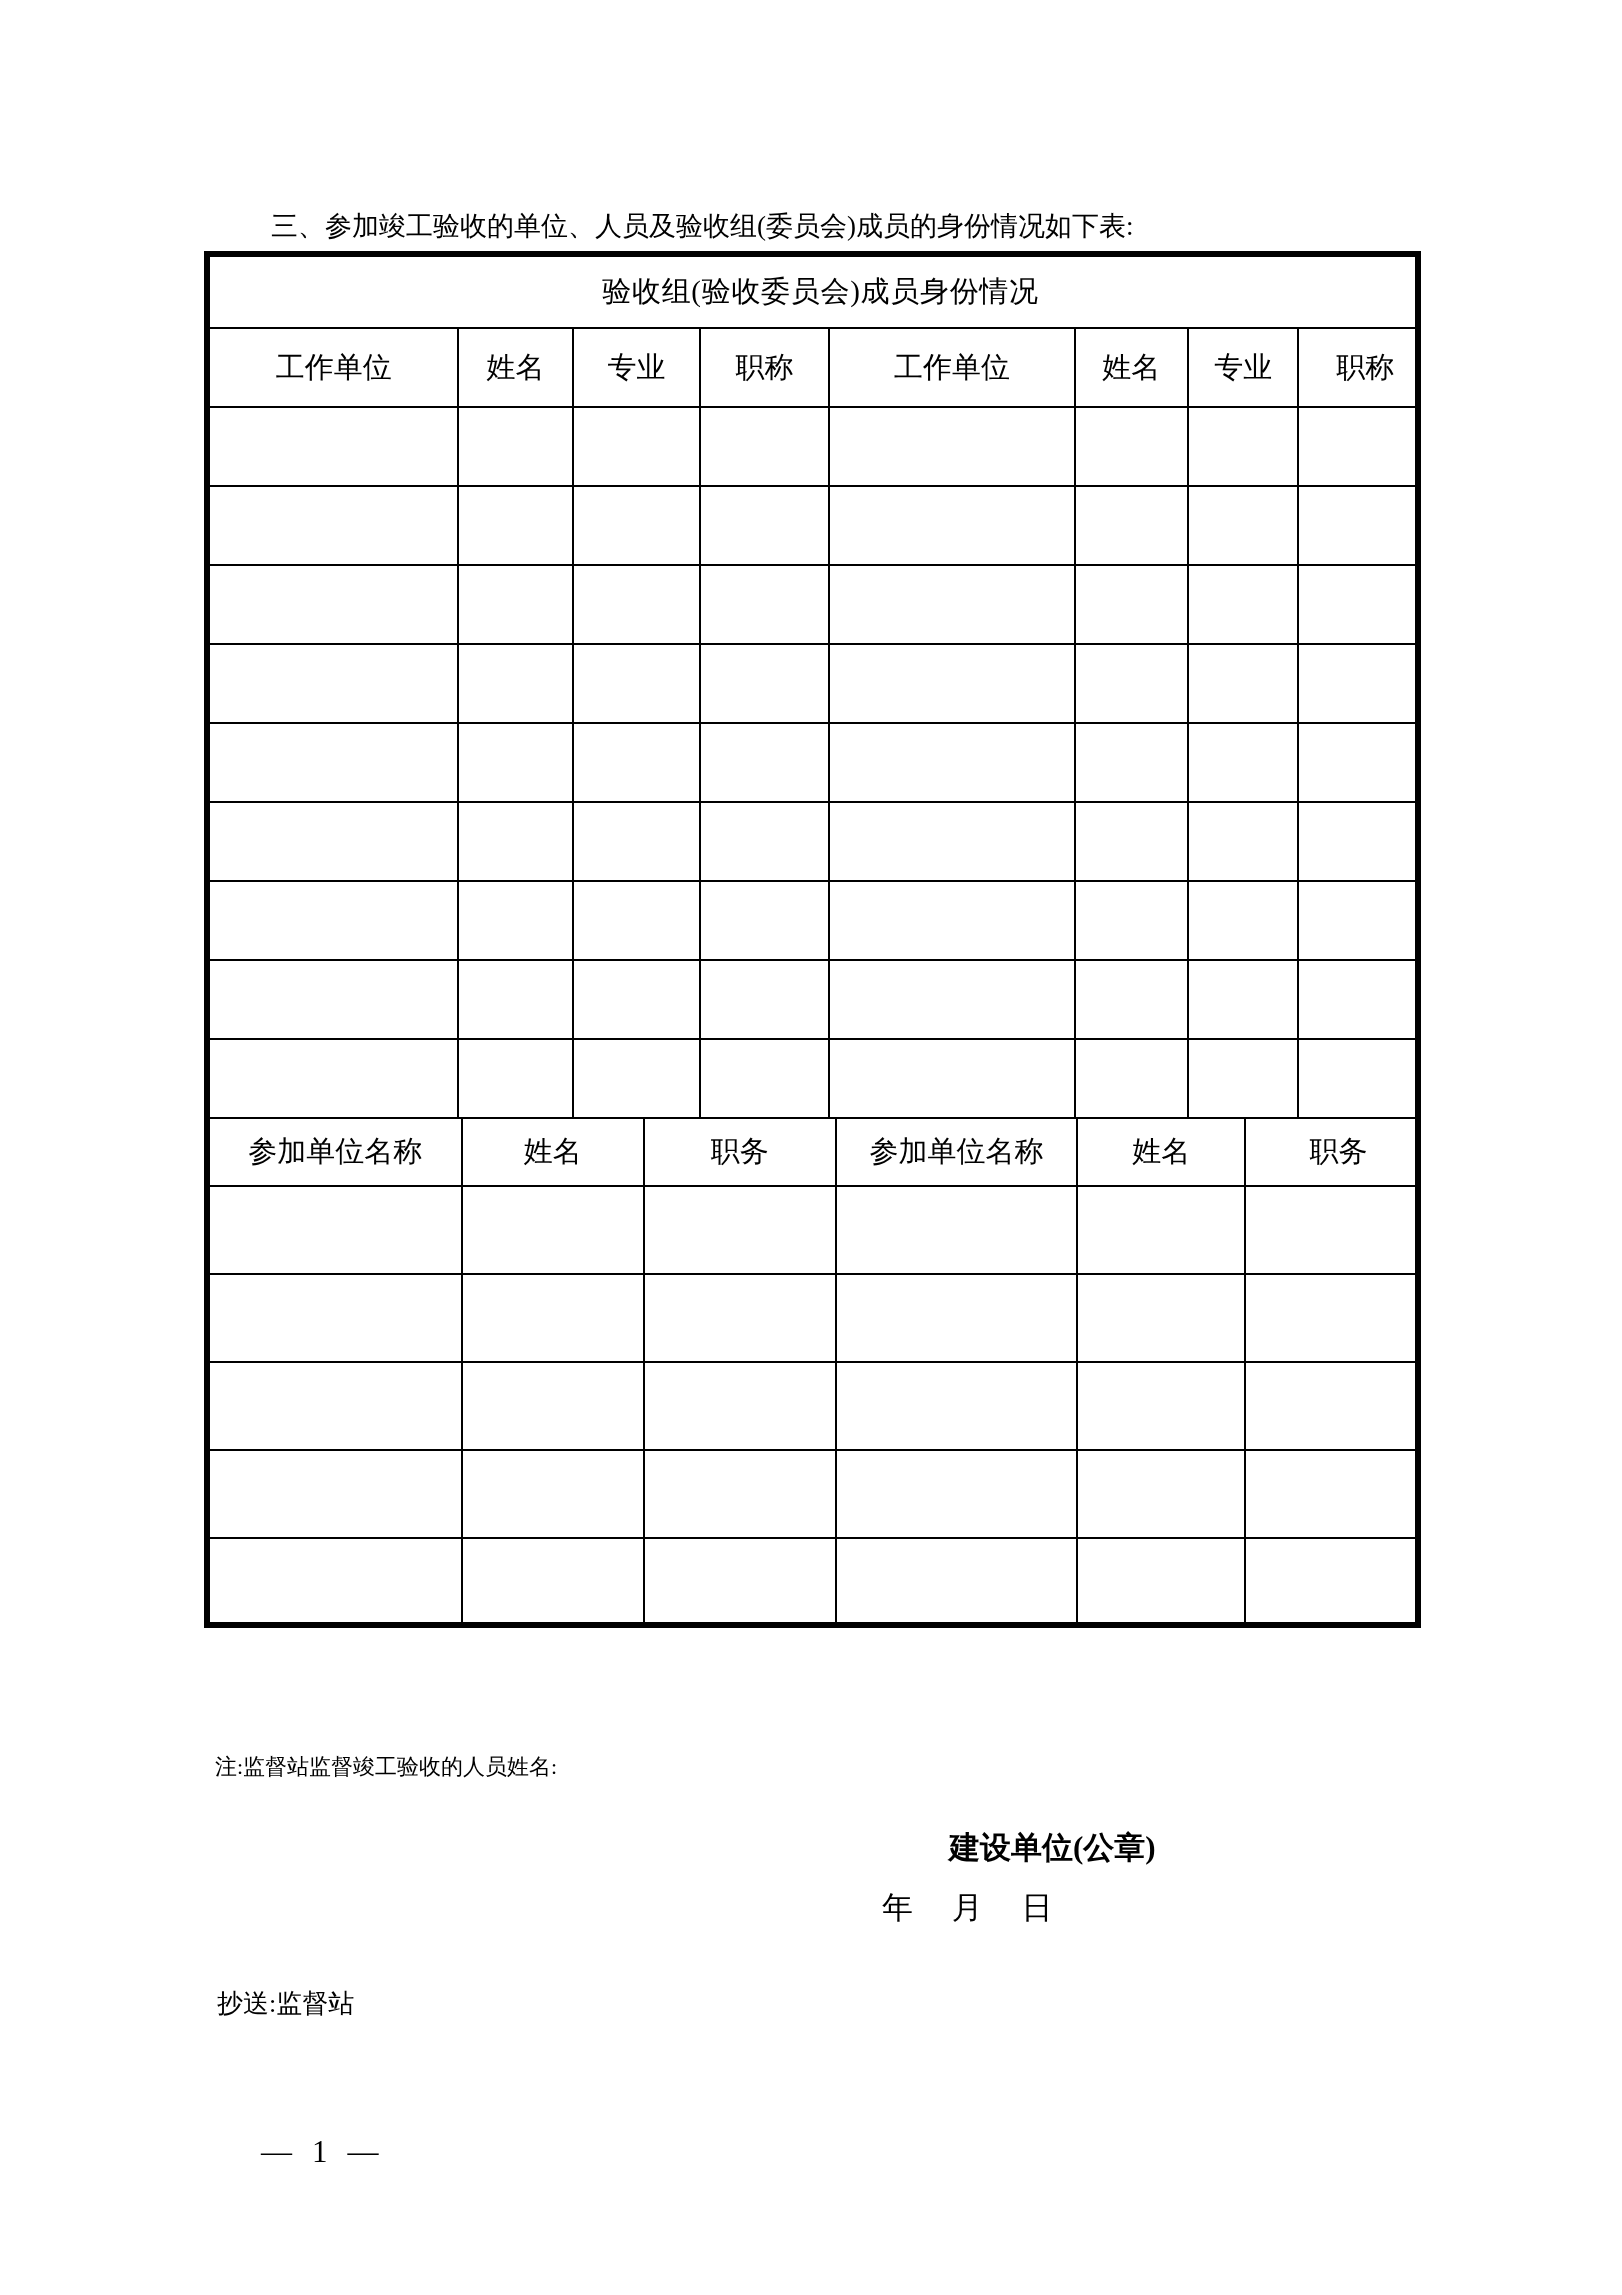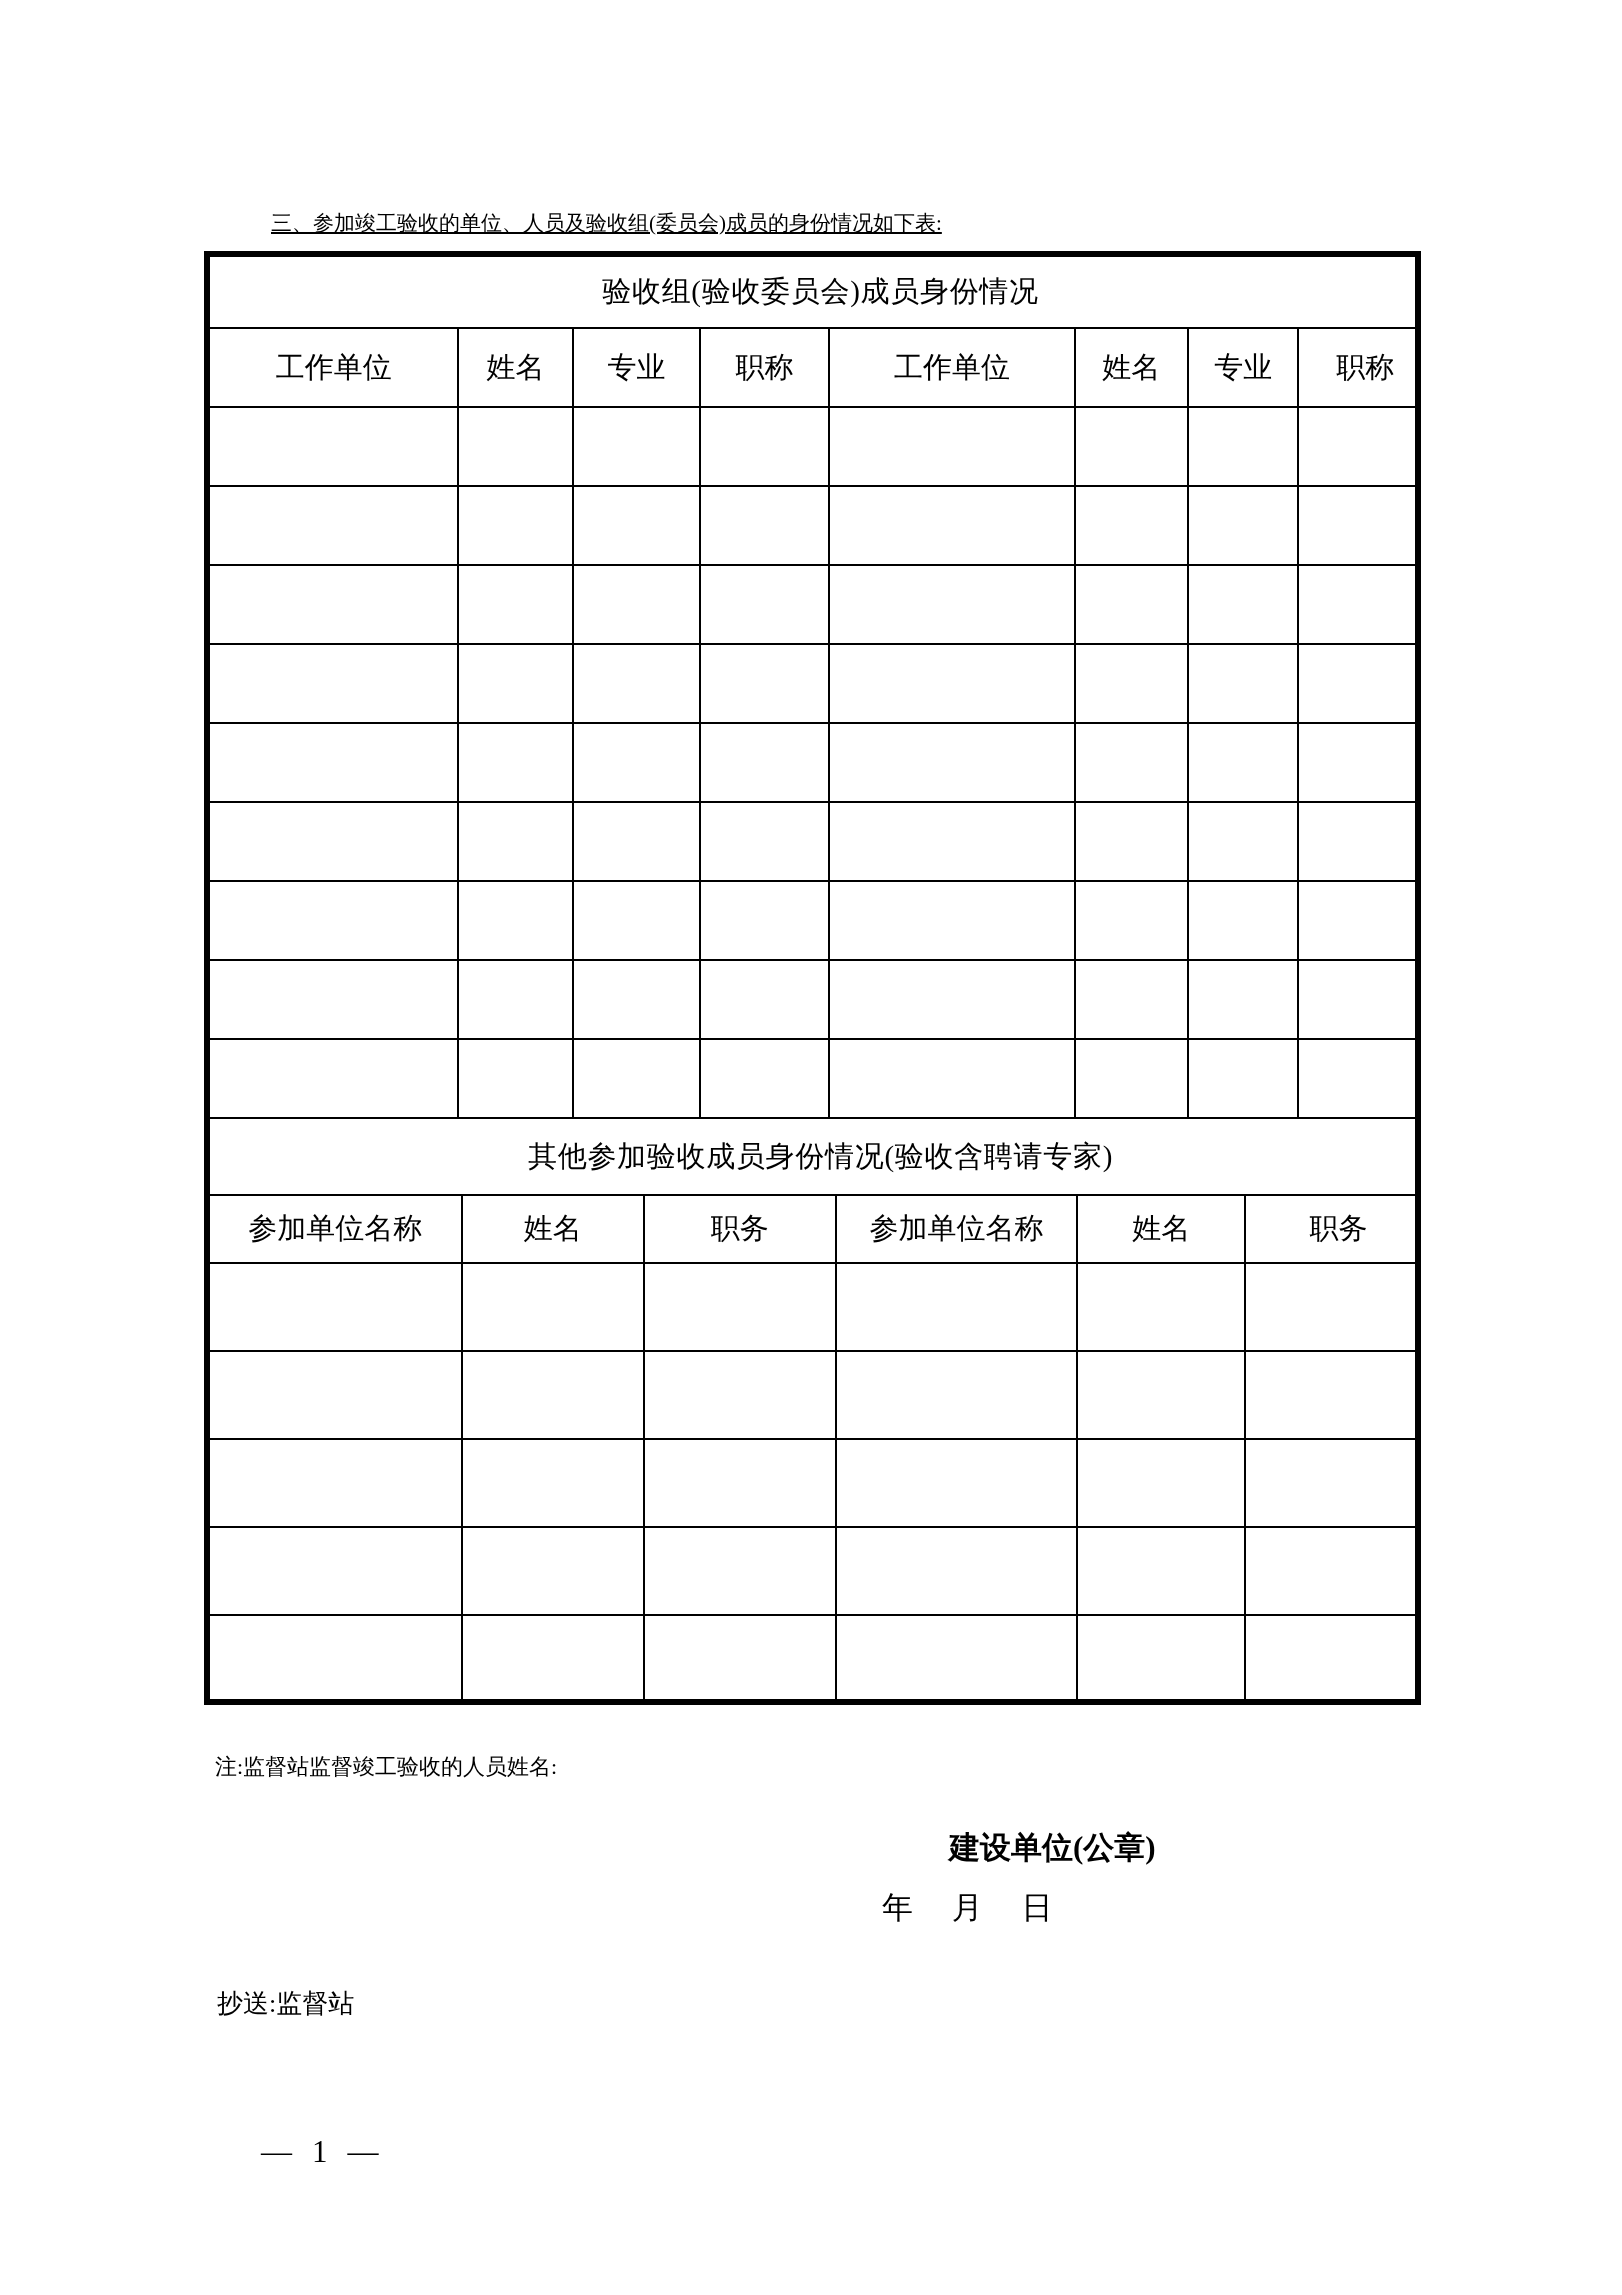--- a/index.html
+++ b/index.html
@@ -1,21 +1,21 @@
 <!DOCTYPE html>
 <html style="font-size:11px"><head>
 <meta charset="utf-8">
 <style>
   html,body{margin:0;padding:0;}
   body{
     width:1623px;height:2295px;background:#ffffff;position:relative;
     font-family:"Liberation Serif","DejaVu Serif",serif;color:#000;
   }
   .abs{position:absolute;line-height:1.25;white-space:pre;}
-  .heading{left:271px;top:210px;font-size:21px;text-decoration:underline;}
+  .heading{left:271px;top:210px;font-size:27px;}
   .note-line{left:215px;top:1753px;font-size:22px;}
   .seal-line{left:949px;top:1829px;font-size:31px;font-weight:bold;}
   .date-line{left:882px;top:1889px;font-size:31px;}
   .cc-line{left:217px;top:1988px;font-size:26px;}
   .page-number{left:261px;top:2133px;font-size:31px;word-spacing:12.3px;}
 
   .vtable{
     position:absolute;left:204px;top:251px;width:1217px;
     border:6.1px solid #000;box-sizing:border-box;background:#fff;
   }
@@ -164,23 +164,20 @@
         <div class="cell s1c3"></div>
         <div class="cell s1c4"></div>
         <div class="cell s1c5"></div>
         <div class="cell s1c6"></div>
         <div class="cell s1c7"></div>
         <div class="cell s1c8"></div>
       </div>
     </div>
 
   
-  <div class="row r-t2">
-    <div class="cell title-cell">其他参加验收成员身份情况(验收含聘请专家)</div>
-  </div>
 
   
   <div class="row r-h2">
     <div class="cell s2c1">参加单位名称</div>
     <div class="cell s2c2">姓名</div>
     <div class="cell s2c3">职务</div>
     <div class="cell s2c4">参加单位名称</div>
     <div class="cell s2c5">姓名</div>
     <div class="cell s2c6">职务</div>
   </div>

